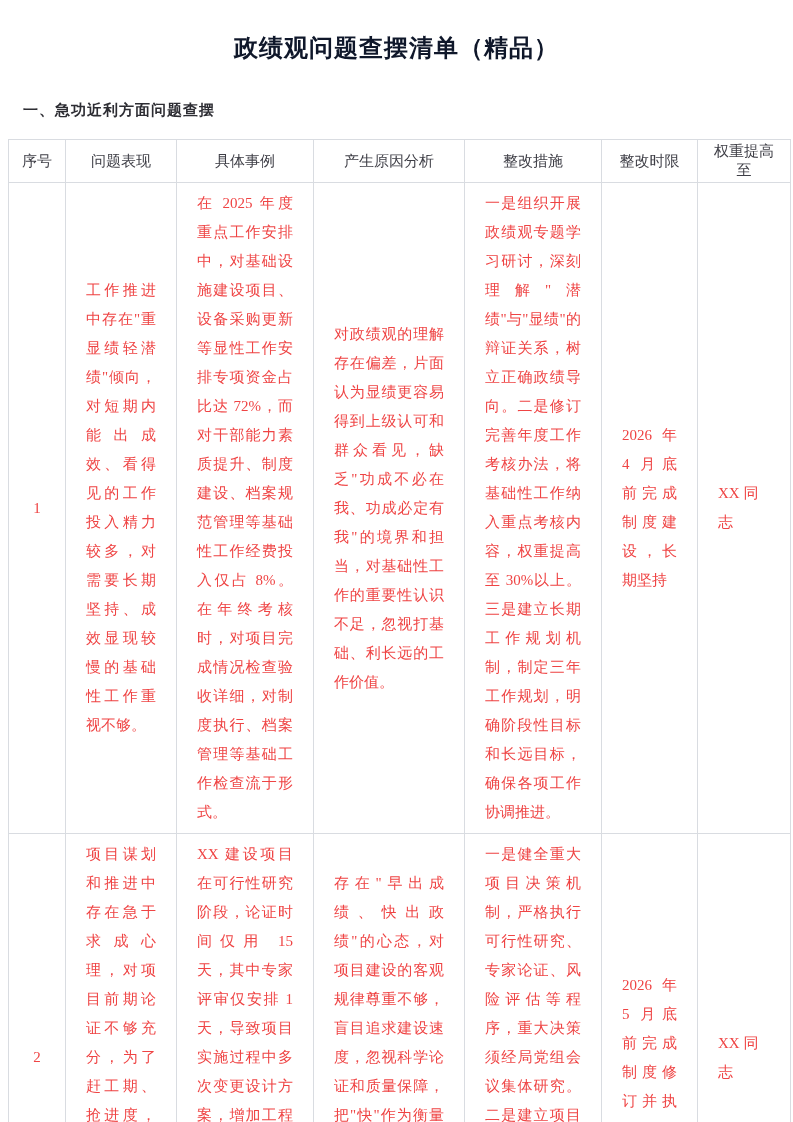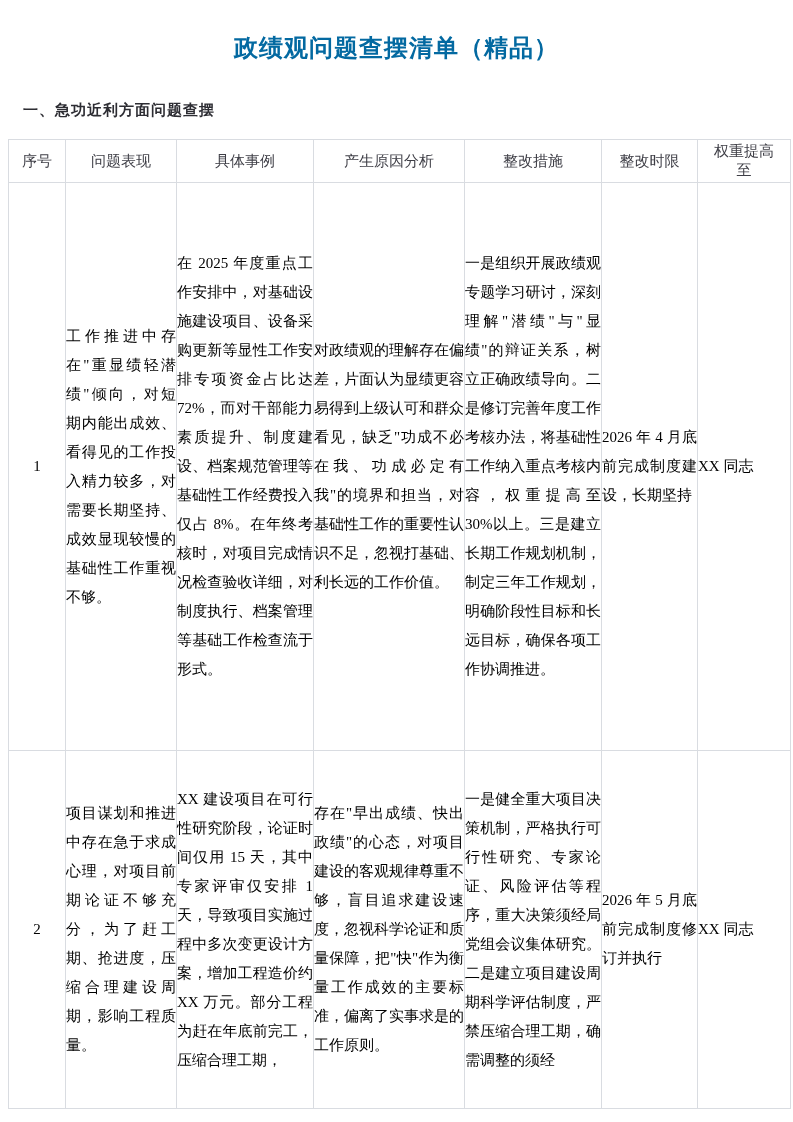--- a/index.html
+++ b/index.html
@@ -9,21 +9,21 @@
     background: #ffffff;
     overflow: hidden;
     font-family: "Liberation Serif", "DejaVu Serif", serif;
     color: #47474f;
   }
   .doc-title {
     margin: 32px 0 0 0;
     text-align: center;
     font-size: 24px;
     font-weight: bold;
-    color: #0369a1;
+    color: #0f172a;
     letter-spacing: 1px;
   }
   .section-heading {
     margin: 37px 0 16px 23px;
     font-size: 15px;
     font-weight: bold;
     color: #2d2d33;
     letter-spacing: 1px;
   }
   table.checklist {
@@ -40,22 +40,22 @@
     font-weight: normal;
   }
   .checklist thead tr { height: 40px; }
   .checklist th {
     text-align: center;
     padding: 2px 11px;
     color: #3e3e46;
   }
   .checklist td {
     line-height: 29px;
-    padding: 6px 0;
-    color: #000000;
+    padding: 6px 20px;
+    color: #ef4444;
   }
   tr.row-1 { height: 568px; }
   tr.row-2 { height: 358px; }
   .c-index  { text-align: center; padding: 6px 2px; }
   .c-text   { text-align: justify; }
   .c-leader { text-align: left; padding: 6px 4px; }
 </style>
 </head>
 <body>
 

